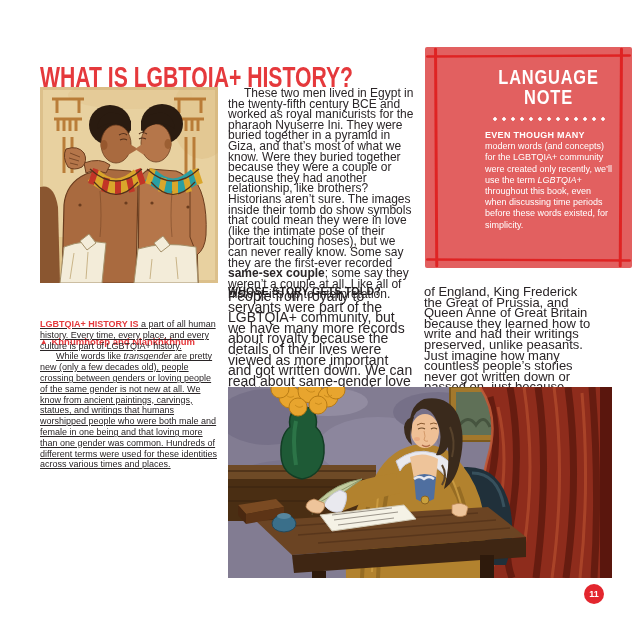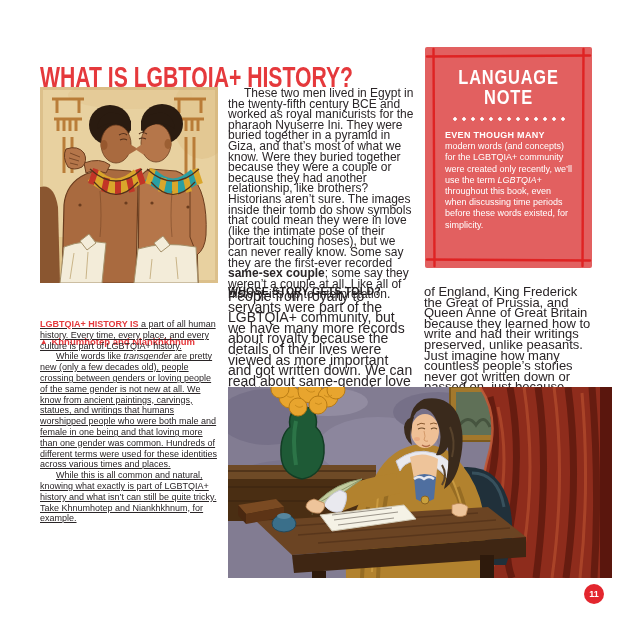--- a/index.html
+++ b/index.html
@@ -30,21 +30,21 @@
   .col-mid1{left:228px;top:88px;width:187px;font-size:12px;line-height:10.6px;}
   .mid-heading{
     position:absolute;left:228px;top:276px;width:190px;
     font-size:10.6px;font-weight:bold;letter-spacing:0.2px;color:#1e1a1b;
   }
   .col-mid2{left:228px;top:291px;width:187px;font-size:14px;line-height:10.6px;}
   .col-right{left:424px;top:287px;width:168px;font-size:13px;line-height:10.6px;}
   .lead-red{color:#e5393c;font-weight:bold;}
   .note-box{
     position:absolute;left:425px;top:47px;width:167px;height:221px;
-    background:#e26060;color:#ffffff;border-radius:2px;
+    background:#e26060;color:#ffffff;border-radius:2px;padding-left:40px;
   }
   .note-border{position:absolute;left:0;top:0;width:100%;height:100%;pointer-events:none;}
   .note-title{
     margin:20px 0 0 0;text-align:center;font-size:20px;font-weight:bold;line-height:20px;
     letter-spacing:1px;transform:scaleX(0.82);transform-origin:50% 0;white-space:pre-line;
   }
   .note-dots{
     width:112px;height:4px;margin:10px auto 9px auto;
     background-image:radial-gradient(circle at 2px 2px,#ffffff 1.5px,rgba(255,255,255,0) 1.9px);
     background-size:9px 4px;background-repeat:repeat-x;
@@ -124,21 +124,20 @@
     </svg>
   </div>
 
   <div class="caption cap-egypt">
     <span class="tri">▲</span><span>Khnumhotep and Niankhkhnum</span>
   </div>
 
   <div class="col col-left">
     <p><span class="lead-red">LGBTQIA+ HISTORY IS</span><span> a part of all human history. Every time, every place, and every culture is part of LGBTQIA+ history.</span></p>
     <p class="ind"><span>While words like </span><i>transgender</i><span> are pretty new (only a few decades old), people crossing between genders or loving people of the same gender is not new at all. We know from ancient paintings, carvings, statues, and writings that humans worshipped people who were both male and female in one being and that loving more than one gender was common. Hundreds of different terms were used for these identities across various times and places.</span></p>
-    <p class="ind"><span>While this is all common and natural, knowing what exactly is part of LGBTQIA+ history and what isn’t can still be quite tricky. Take Khnumhotep and Niankhkhnum, for example.</span></p>
   </div>
 
   <div class="col col-mid1">
     <p class="ind"><span>These two men lived in Egypt in the twenty-fifth century BCE and worked as royal manicurists for the pharaoh Nyuserre Ini. They were buried together in a pyramid in Giza, and that’s most of what we know. Were they buried together because they were a couple or because they had another relationship, like brothers? Historians aren’t sure. The images inside their tomb do show symbols that could mean they were in love (like the intimate pose of their portrait touching noses), but we can never really know. Some say they are the first-ever recorded </span><b>same-sex couple</b><span>; some say they weren’t a couple at all. Like all of history, it’s up to interpretation.</span></p>
   </div>
 
   <h2 class="mid-heading">WHOSE STORY GETS TOLD?</h2>
 
   <div class="col col-mid2">
     <p>People from royalty to servants were part of the LGBTQIA+ community, but we have many more records about royalty because the details of their lives were viewed as more important and got written down. We can read about same-gender love in letters, memoirs, and diaries written by Queen Christina of Sweden, King James I</p>

